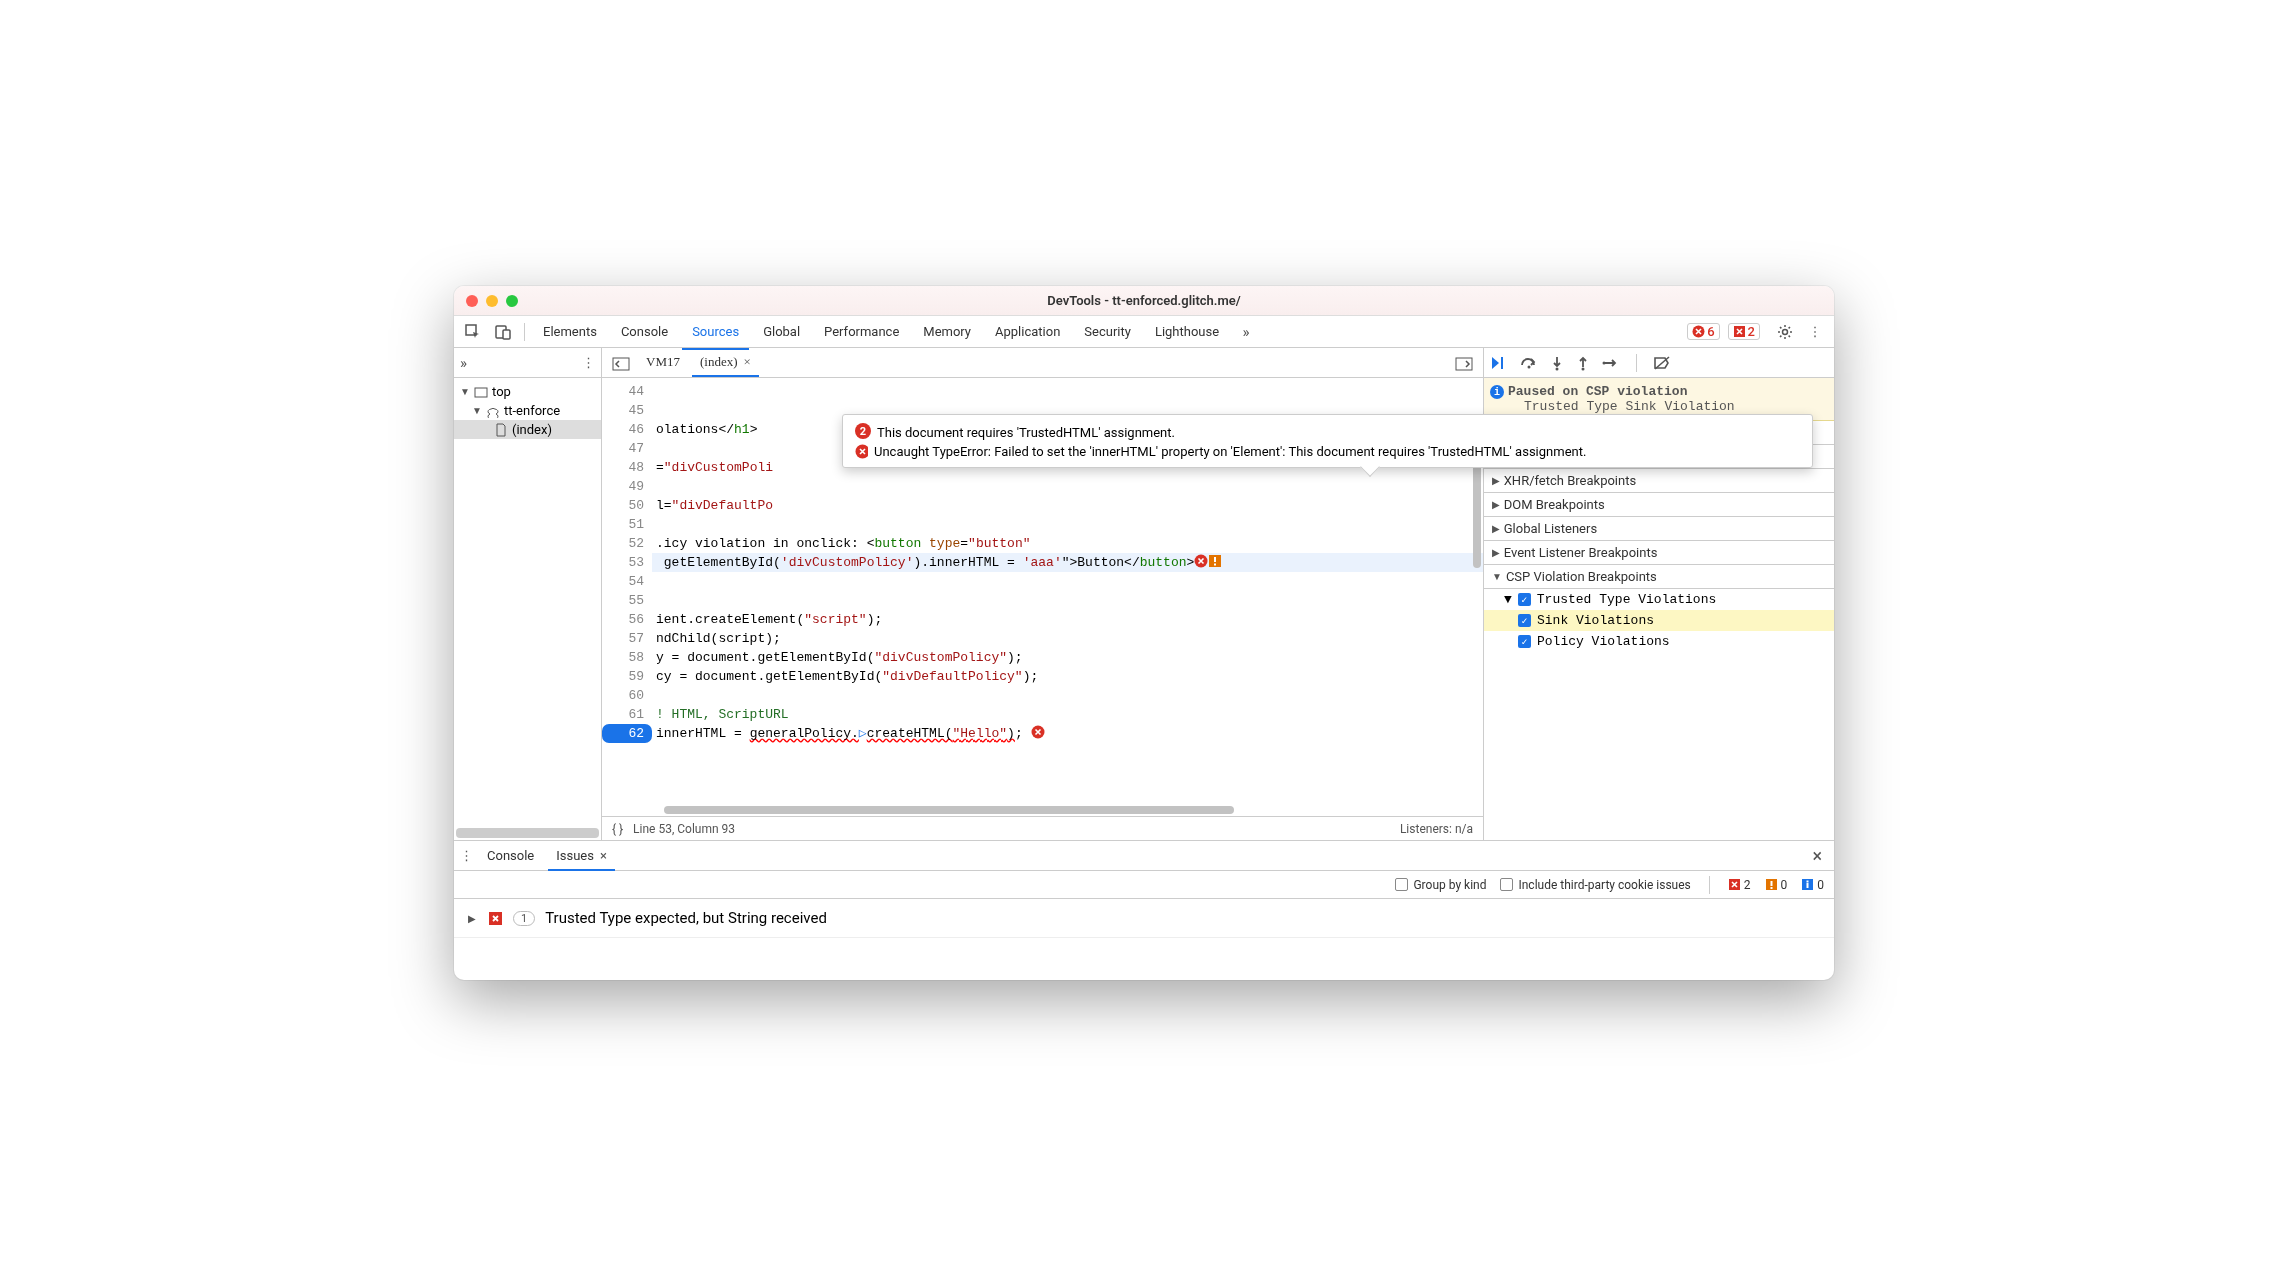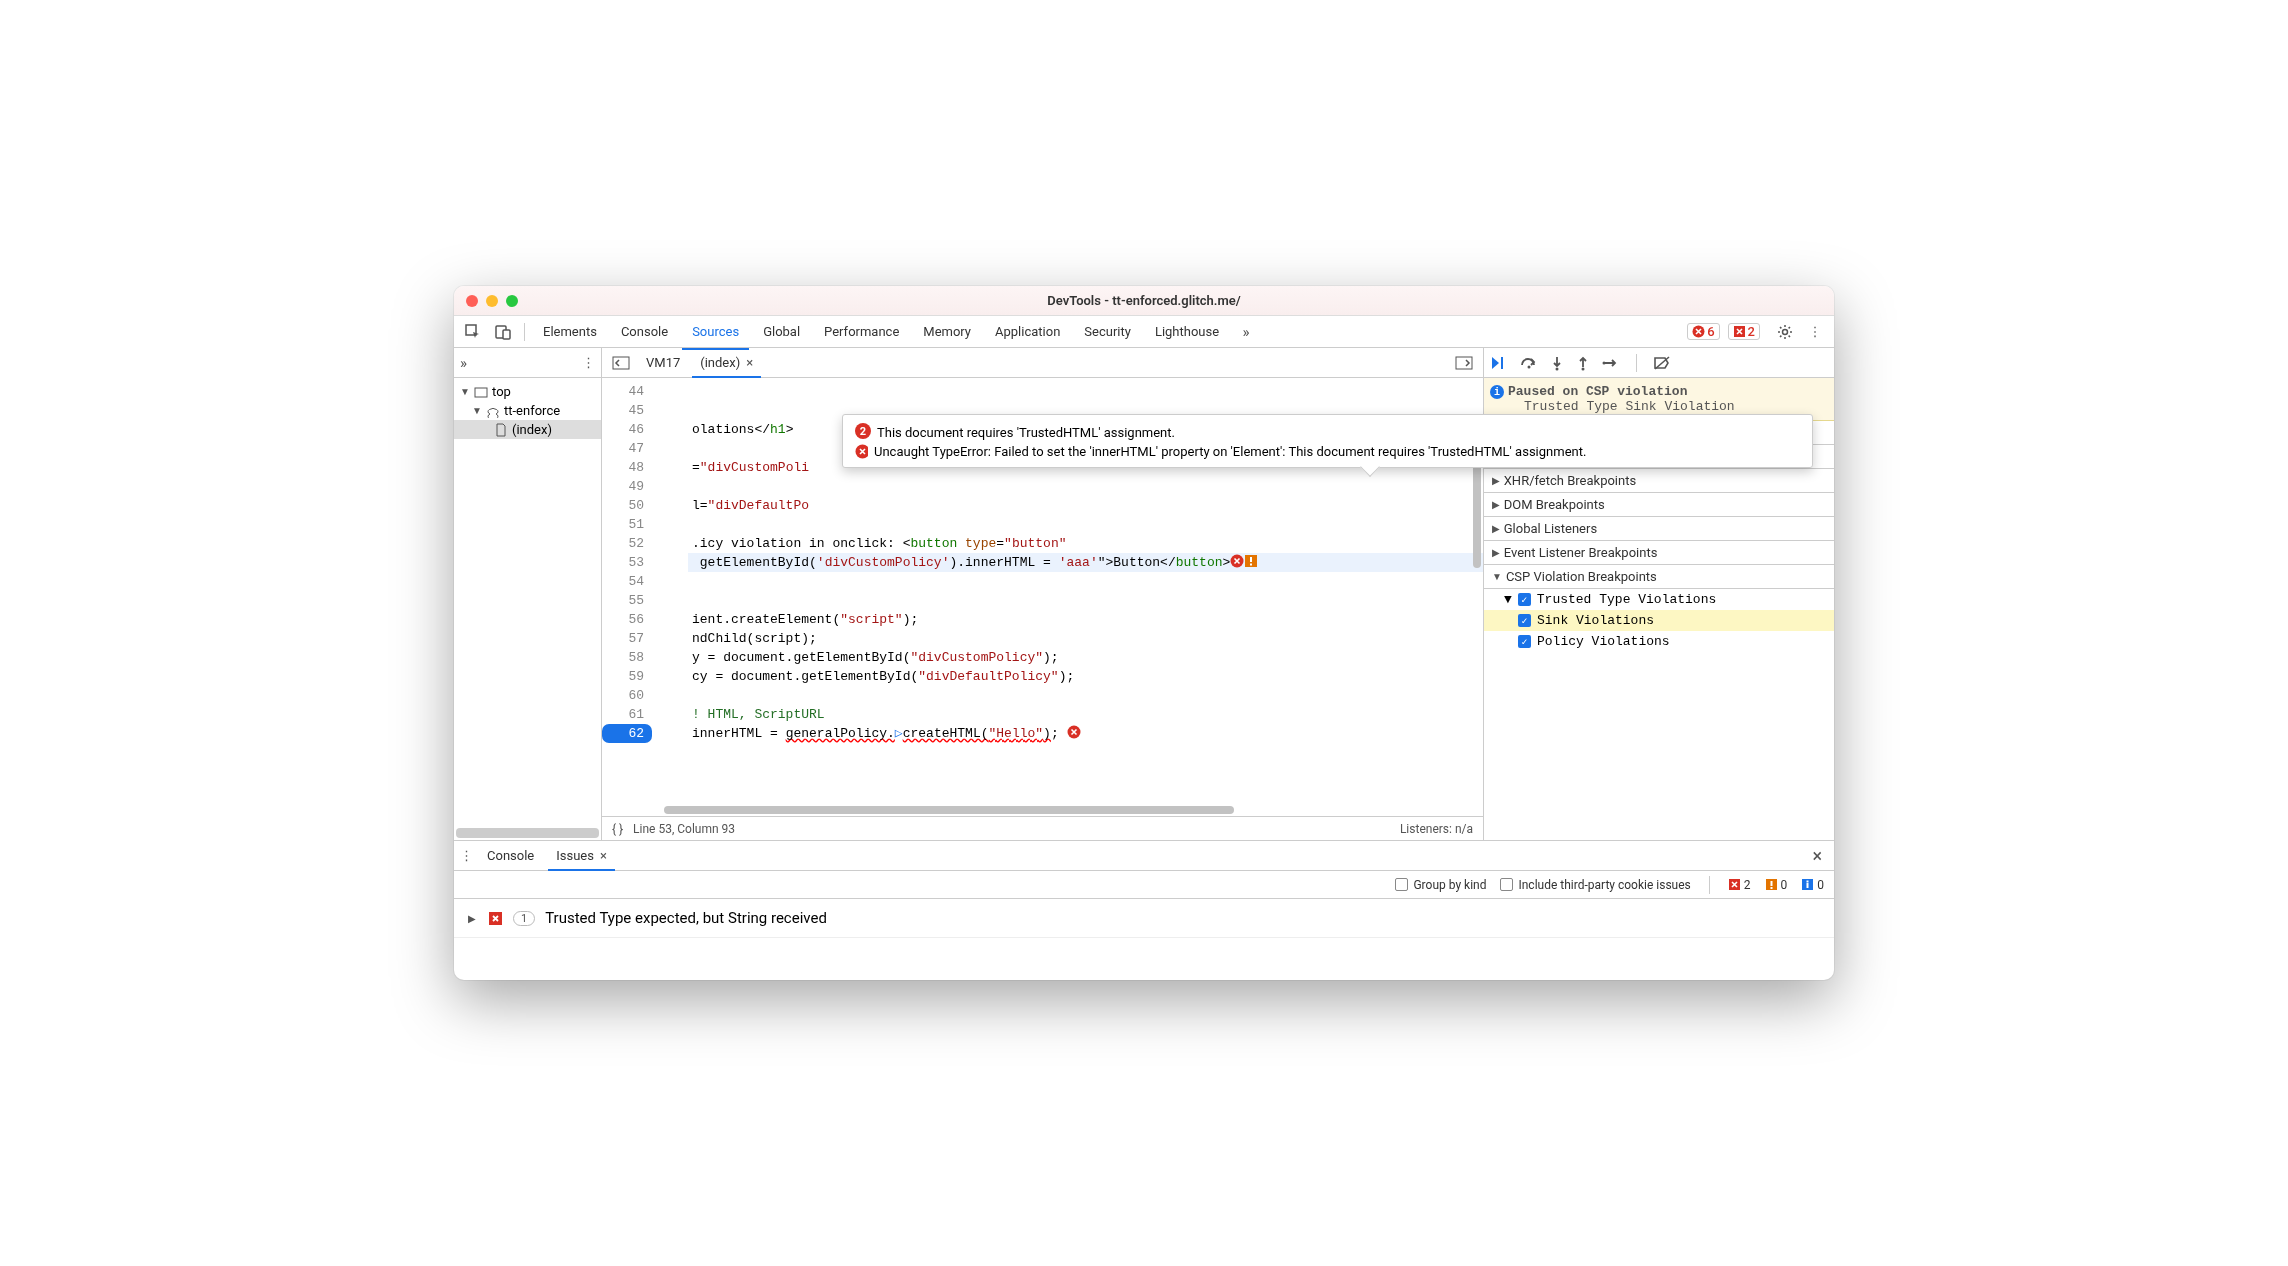--- a/index.html
+++ b/index.html
@@ -20,27 +20,27 @@
 .badge-border { border:1px solid #ccc; padding:0 4px; border-radius:3px; display:inline-flex; align-items:center; gap:2px; }
 .err-ic { width:13px; height:13px; display:inline-flex; align-items:center; justify-content:center; }
 .main { flex:1; display:flex; min-height:0; }
 .left { width:148px; border-right:1px solid #ccc; display:flex; flex-direction:column; }
 .left-header { height:30px; border-bottom:1px solid #ccc; display:flex; align-items:center; justify-content:flex-start; padding:0 6px; gap:6px; }
 .tree { padding: 4px 0; flex:1; overflow:hidden; }
 .tree-item { padding:2px 6px; display:flex; align-items:center; gap:4px; white-space:nowrap; cursor:pointer; }
 .tree-item.sel { background:#ddd; }
 .tri { font-size:10px; color:#555; width:10px; }
 .center { flex:1; display:flex; flex-direction:column; min-width:0; border-right:1px solid #ccc; position:relative; }
-.file-tabs { height:30px; border-bottom:1px solid #ccc; display:flex; align-items:center; padding:0 6px; gap:4px; }
+.file-tabs { height:30px; border-bottom:1px solid #ccc; display:flex; align-items:flex-end; padding:0 6px; gap:4px;font-family:Liberation Serif, serif; }
 .file-tab { padding:0 8px; height:30px; display:flex; align-items:center; gap:6px; color:#333; }
 .file-tab.active { border-bottom:2px solid #1a73e8; color:#333; padding-top:2px; }
 .editor { flex:1; overflow:hidden; display:flex; position:relative; }
 .gutter { width:50px; background:#fff; text-align:right; color:#888; padding-top:4px; border-right:0; }
 .gutter div { padding-right:8px; height:19px; line-height:19px; }
-.code { flex:1; padding-top:4px; overflow:hidden; white-space:pre; background:#fff;margin-left:36px; }
+.code { flex:1; padding-top:4px; overflow:hidden; white-space:pre; background:#fff; }
 .code .line { height:19px; line-height:19px; padding-left:4px; }
 .tag { color:#117700; } .attr { color:#994500; } .com { color:#236e25; }
 .red-str { color:#a31515; }
 .hl-line { background:#eaf2fd; }
 .gutter .hl-g { background:#1a73e8; color:#fff;border-radius:7px; }
 .status { height:24px; border-top:1px solid #ccc; display:flex; align-items:center; padding:0 10px; color:#555; font-size:12px; gap:10px; }
 .right { width:350px; display:flex; flex-direction:column; overflow:hidden; }
 .dbg-tools { height:30px; border-bottom:1px solid #ccc; display:flex; align-items:center; padding:0 6px; gap:12px; }
 .dbg-ic { color:#555; }
 .pause-banner { background:#fdf7e2; border-bottom:1px solid #e5d88e; padding:6px 8px 6px 24px; position:relative; }

